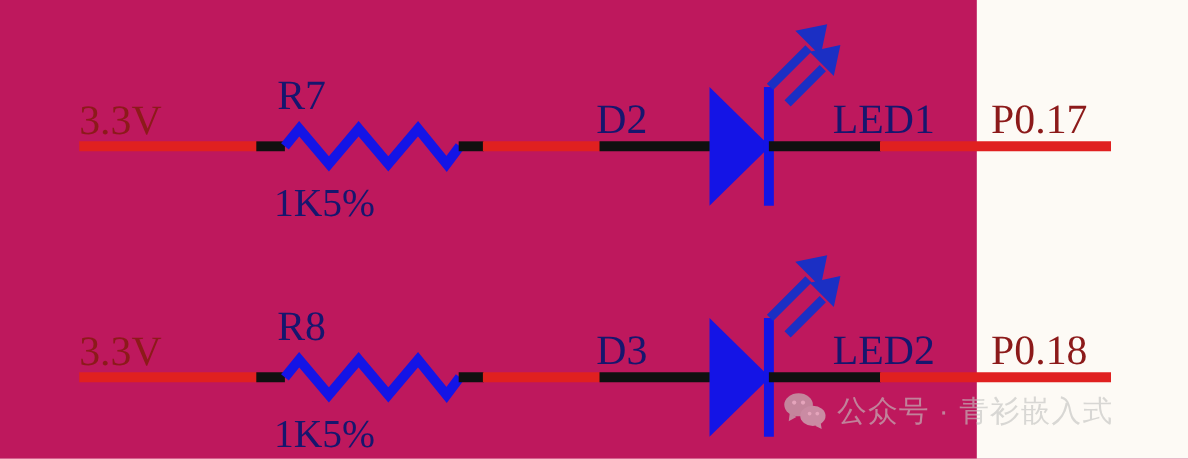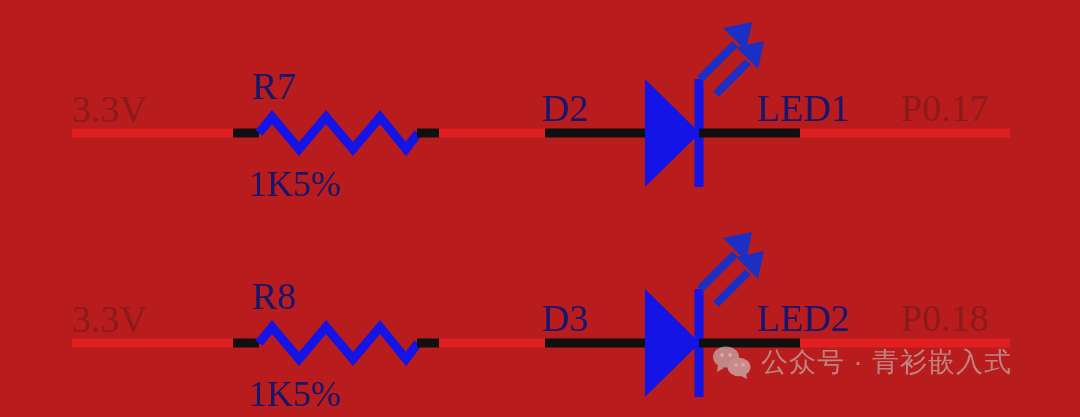--- a/index.html
+++ b/index.html
@@ -8,23 +8,23 @@
   }
   body {
     width: 1080px;
     height: 417px;
     background: #fdfaf5;
     font-family: "Liberation Serif", serif;
     overflow: hidden;
   }
   #schematic-root {
     position: relative;
-    width: 1080px;
+    width: 888px;
     height: 417px;
-    background: #b91c1c;
+    background: #be185d;
   }
   svg.schematic-canvas {
     position: absolute;
     top: 0;
     left: 0;
     width: 1080px;
     height: 417px;
     display: block;
   }
   text {
@@ -76,24 +76,24 @@
     stroke: #1b2fc4;
     stroke-width: 8;
     stroke-linecap: butt;
   }
   .led-arrow-head {
     fill: #1b2fc4;
   }
   .watermark {
     position: absolute;
     display: flex;
-    align-items: center;
+    align-items: flex-start;
     gap: 9px;
     left: 712px;
-    top: 344px;
+    top: 356px;
     opacity: 0.62;
     pointer-events: none;
   }
   .watermark-text {
     font-family: "Liberation Sans", sans-serif;
     font-size: 27px;
     color: #c3c3c0;
     white-space: nowrap;
     letter-spacing: 1px;
   }

